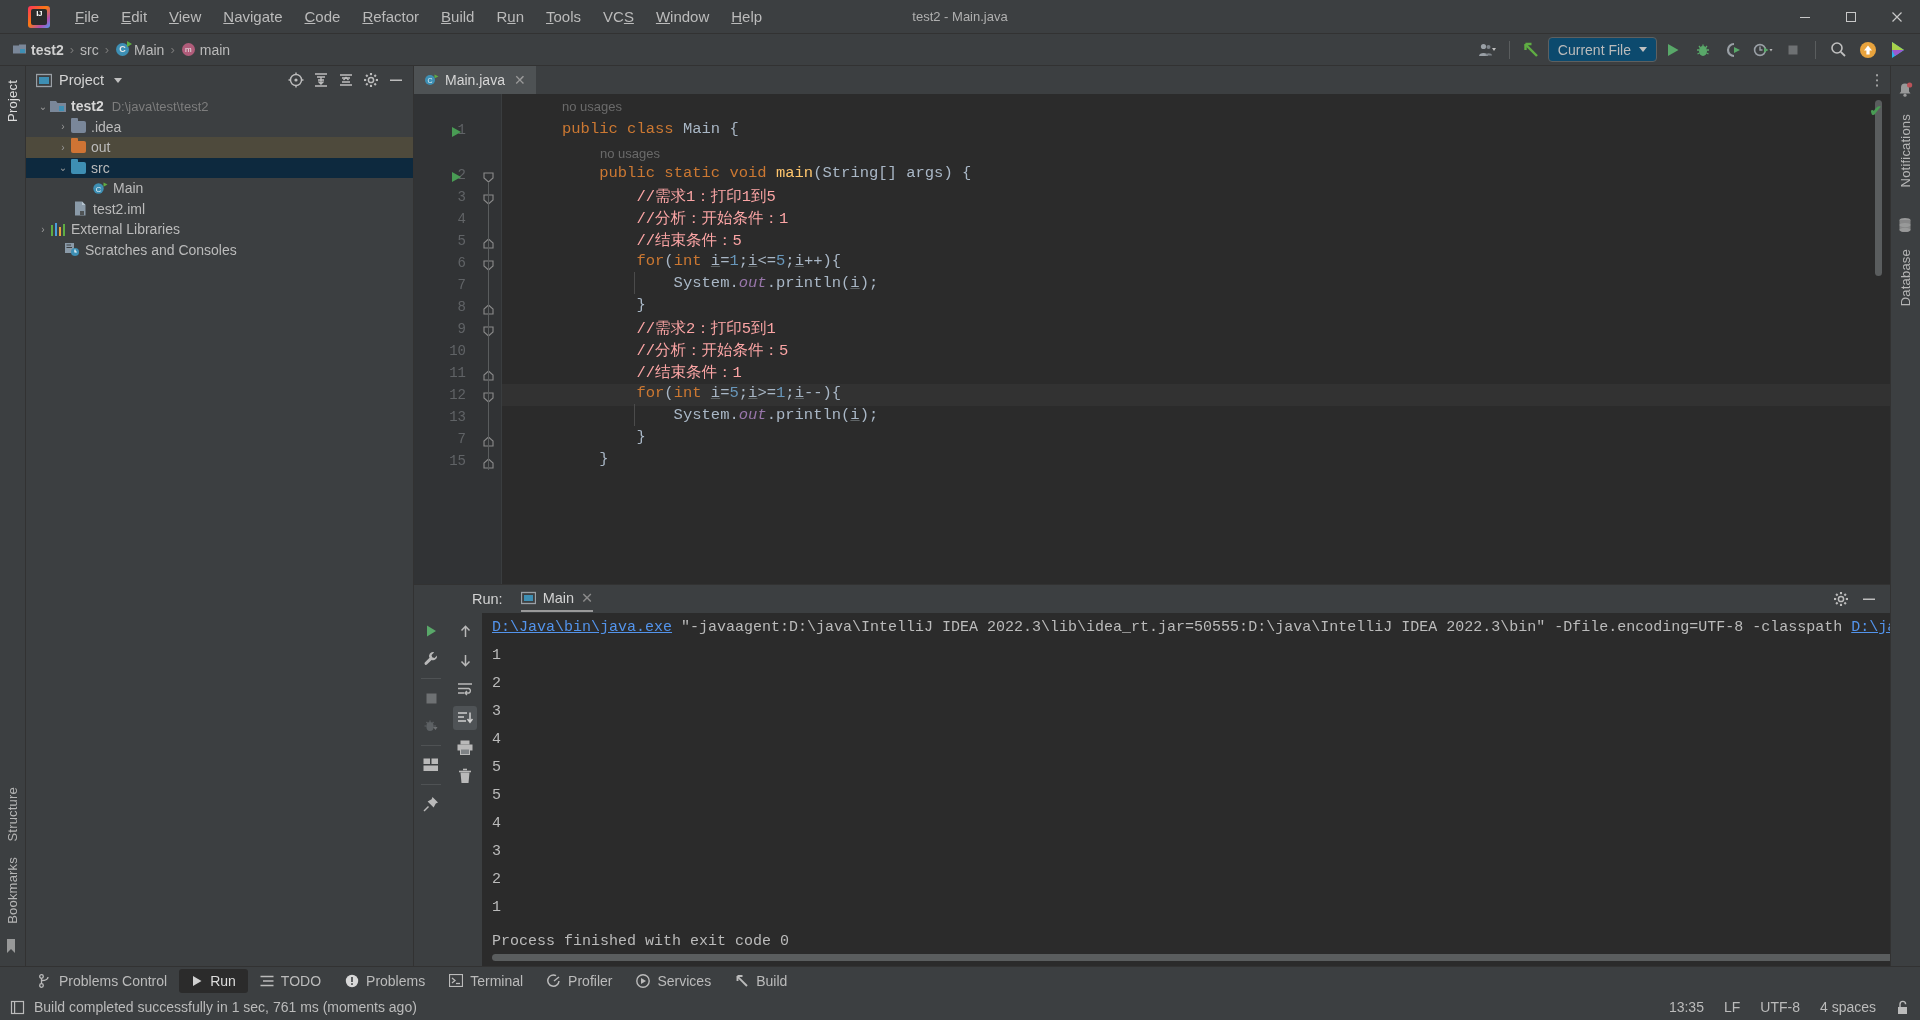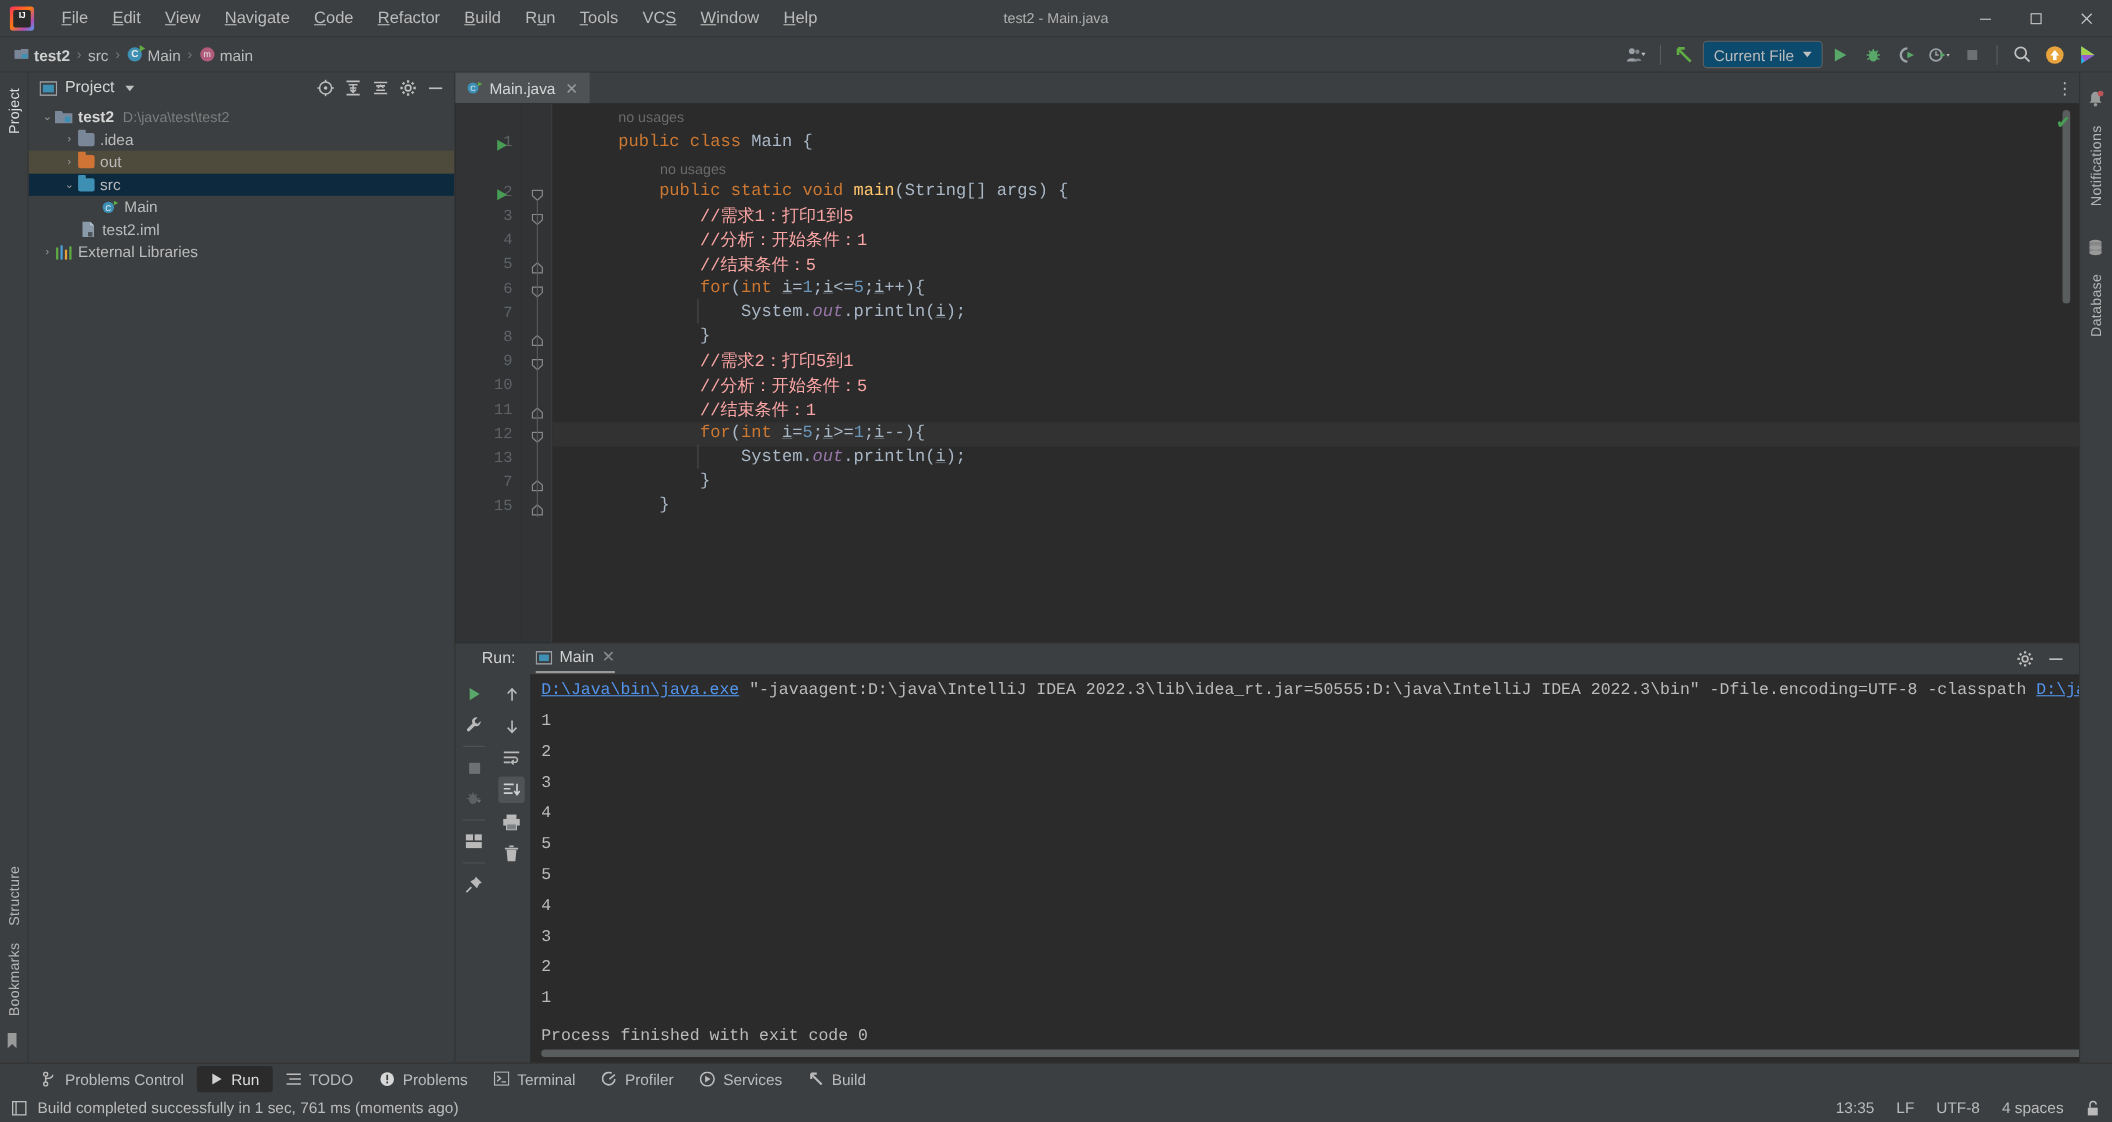--- a/index.html
+++ b/index.html
@@ -11,21 +11,21 @@
     -webkit-font-smoothing: antialiased;
   }
   .app { position: relative; width: 1920px; height: 1020px; display: flex; flex-direction: column; background: #3c3f41; }
 
   
   .titlebar {
     height: 34px; flex: 0 0 34px; background: #3c3f41;
     display: flex; align-items: center; position: relative;
     border-bottom: 1px solid #323232;
   }
-  .ij-logo { width: 22px; height: 22px; margin-left: 9px; margin-right: 14px; position: relative; flex: 0 0 22px; }
+  .ij-logo { width: 22px; height: 22px; margin-left: 28px; margin-right: 14px; position: relative; flex: 0 0 22px; }
   .ij-logo .sq { position: absolute; inset: 0; border-radius: 3px;
      background: linear-gradient(135deg,#fe315d 0%,#f97a12 45%,#b24eb0 75%,#4b9ef5 100%); }
   .ij-logo .inner { position: absolute; left: 3px; top: 3px; right: 3px; bottom: 3px; background: #2b2b2b; border-radius: 2px; }
   .ij-logo .txt { position:absolute; left:0; right:0; top:3px; text-align:center; color:#fff; font-size:8px; font-weight:bold; letter-spacing:-0.5px;}
   .menubar { display: flex; align-items: center; gap: 0px; justify-content: center; }
   .menu-item {
     color: #bbbbbb; font-size: 15px; padding: 4px 11px; cursor: default;
     white-space: nowrap; line-height: 18px;
   }
   .menu-item .u { text-decoration: underline; }
@@ -121,21 +121,21 @@
   .cur-line-hl { position: absolute; left: 0; right: 0; height: 22px; background: #323232; }
   .kw { color: #cc7832; } .num { color: #6897bb; }
   .cm { color: #fca5a5; } .fld { color: #9876aa; font-style: italic; } .mth { color: #ffc66d; } .var-u { text-decoration: underline; text-decoration-color: #5f6466; }
   .indent-guide { position: absolute; width: 1px; background: #4b4b4b; }
   .scroll-v { position: absolute; right: 2px; width: 7px; border-radius: 4px; background: #5a5d5e; }
   .check-ok { position: absolute; right: 8px; top: 8px; color: #499c54; font-size: 15px; font-weight: bold; }
 
   
   .run-panel { flex: 0 0 382px; background: #3c3f41; display: flex; flex-direction: column; border-top: 1px solid #323232; }
   .run-head { height: 28px; flex: 0 0 28px; display: flex; align-items: center; padding-left: 24px; }
-  .run-lbl { color: #d2d2d2; font-size: 14.5px; margin-right: 18px; }
+  .run-lbl { color: #d2d2d2; font-size: 14.5px; margin-right: 18px; margin-left: 34px; }
   .run-tab { display: flex; align-items: center; gap: 7px; color: #d2d2d2; font-size: 14.5px; position: relative; padding-bottom: 3px; }
   .run-tab::after { content:""; position:absolute; left:0; right:0; bottom:-3px; height:2px; background:#999; }
   .run-head-icons { margin-left: auto; display: flex; align-items: center; gap: 6px; padding-right: 10px; }
 
   .run-body { flex: 1 1 auto; display: flex; min-height: 0; }
   .run-gut { width: 34px; flex: 0 0 34px; display: flex; flex-direction: column; align-items: center; padding-top: 6px; gap: 4px; }
   .run-gut2 { width: 34px; flex: 0 0 34px; display: flex; flex-direction: column; align-items: center; padding-top: 6px; gap: 5px; }
   .rg-btn { width: 24px; height: 24px; display: flex; align-items: center; justify-content: center; border-radius: 3px; }
   .rg-btn.on { background: #4f5356; }
   .rg-div { width: 20px; height: 1px; background: #4f5254; margin: 3px 0; }
@@ -441,20 +441,31 @@
             <span class="lib-ico">
               <i style="height:11px;background:#5fad43"></i>
                 <i style="height:13px;background:#4a9edb"></i>
                 <i style="height:9px;background:#e8a33d"></i>
                 <i style="height:12px;background:#5fad43"></i>
             </span>
           </span>
           <span class="tlabel">External Libraries</span>
         </div>
 
+        <div class="trow" style="padding-left:38px;">
+          <span class="tico">
+            <svg width="16" height="15" viewBox="0 0 16 15">
+                <path d="M1 1 L10 1 L10 11 L1 11 Z" fill="#8a9aa8"></path>
+                <path d="M2.5 3 L7 3 M2.5 5.5 L8 5.5" stroke="#3c3f41" stroke-width="1.1"></path>
+                <circle cx="11" cy="10" r="4" fill="#3d8fb4"></circle>
+                <path d="M11 7.5 L11 10 L12.8 10" stroke="#fff" stroke-width="1.2" fill="none"></path>
+              </svg>
+          </span>
+          <span class="tlabel">Scratches and Consoles</span>
+        </div>
       </div>
     </div>
 
     <div class="editor-area">
       <div class="tabs-row">
         <div class="etab">
           <span>
             <svg width="15" height="14" viewBox="0 0 15 14">
                 <circle cx="6" cy="7" r="5" fill="#3d8fb4"></circle>
                 <text x="6" y="10" font-size="7" fill="#e6f2f7" text-anchor="middle" font-family="Liberation Sans">C</text>

